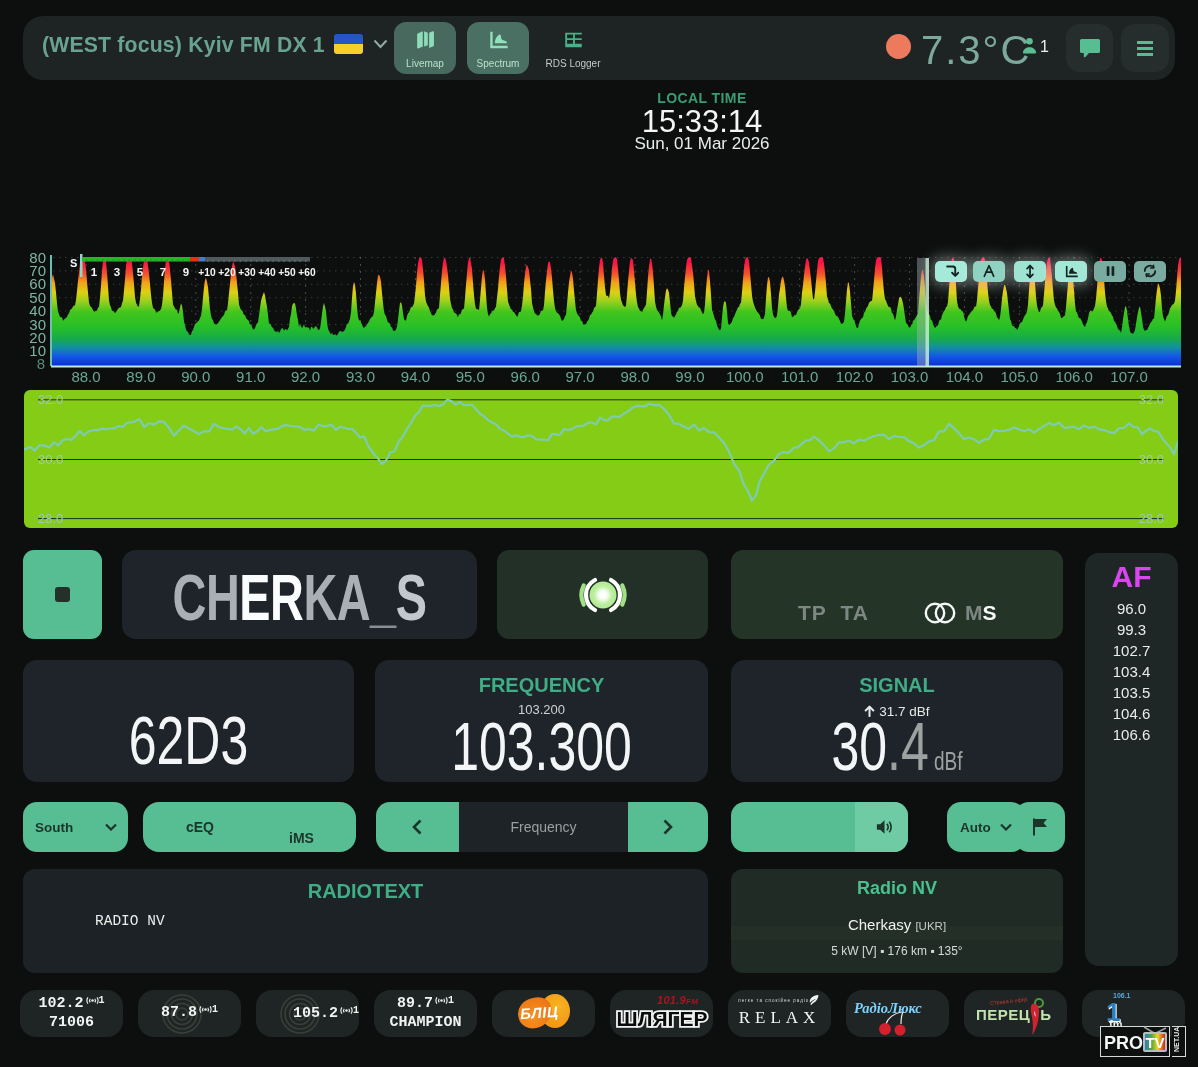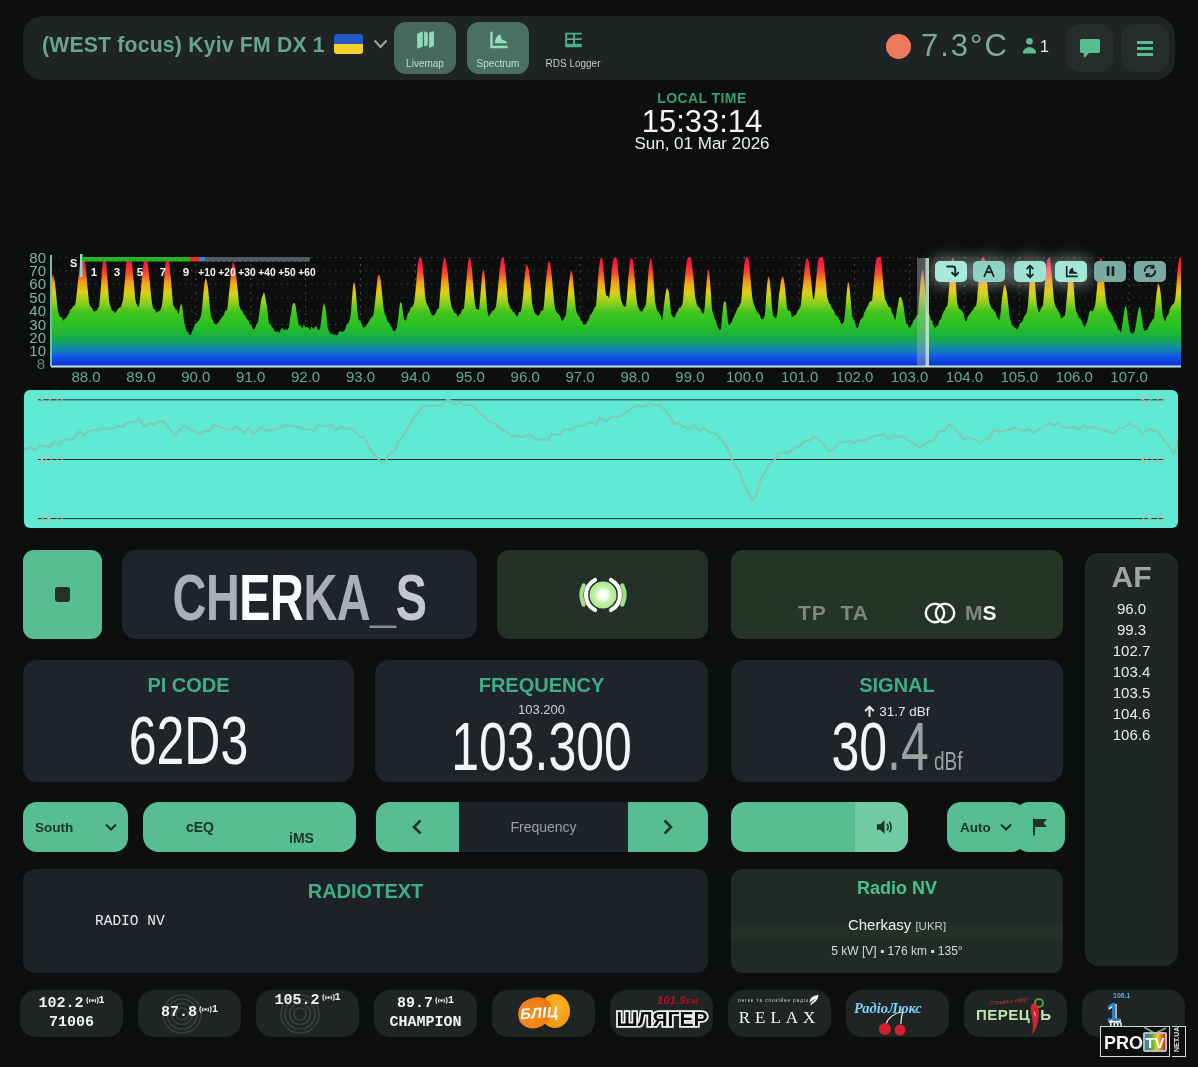--- a/index.html
+++ b/index.html
@@ -8,21 +8,21 @@
 .abs { position:absolute; }
 .hdr { left:23px; top:16px; width:1152px; height:64px; background:#1d2423; border-radius:20px; }
 .title { left:42px; top:33px; font-size:21.2px; font-weight:600; color:#6aa290; letter-spacing:0.2px; }
 .flag { display:inline-block; width:29px; height:20px; border-radius:3px; vertical-align:-2px; margin-left:9px;
   background:linear-gradient(#2357c5 0 50%, #f3d02a 50% 100%); }
 .hbtn { top:22px; width:62px; height:52px; border-radius:12px; background:#48695e; text-align:center; }
 .hbtn .lb { position:absolute; bottom:5px; width:100%; font-size:10px; color:#b5e3cc; }
 .rds .lb { color:#c3cac7; }
 .tico { margin-top:7px; }
 .circ { left:886px; top:34px; width:25px; height:25px; border-radius:50%; background:#ee7a5d; }
-.temp { left:921px; top:28px; font-size:31px; font-weight:100; color:#7ca99b; letter-spacing:2px; }
+.temp { left:921px; top:28px; font-size:40px; font-weight:100; color:#7ca99b; letter-spacing:2px; }
 .usr { left:1021px; top:36px; }
 .usrn { left:1040px; top:38px; color:#e8eceb; font-size:16px; }
 .sqbtn { top:24px; width:48px; height:48px; border-radius:14px; background:#252e2d; }
 .clock-l { left:0; top:90px; width:1404px; text-align:center; font-size:14px; font-weight:700; color:#3a9c73; letter-spacing:0.4px;}
 .clock-t { left:0; top:104px; width:1404px; text-align:center; font-size:31px; color:#f3f6f5; }
 .clock-d { left:0; top:134px; width:1404px; text-align:center; font-size:17px; color:#e9edec; }
 
 .spb { top:261px; width:32px; height:21px; border-radius:5px; text-align:center;
   box-shadow:0 0 14px 4px rgba(235,255,250,0.38); }
 .spb svg { margin-top:3px; }
@@ -236,21 +236,21 @@
     </svg></div>
 <div class="abs spb dim" style="left:1094px;background:#7aaba0;"><svg width="13" height="14" viewBox="0 0 24 24" fill="#15241f">
       <rect x="5" y="3" width="5" height="18" rx="1.5"></rect>
       <rect x="14" y="3" width="5" height="18" rx="1.5"></rect>
     </svg></div>
 <div class="abs spb dim" style="left:1134px;background:#7aaba0;"><svg width="14" height="14" viewBox="0 0 24 24" fill="none" stroke="#15241f" stroke-width="3" stroke-linecap="round">
       <path d="M21 12a9 9 0 0 1-15.5 6.2M3 12a9 9 0 0 1 15.5-6.2"></path>
       <path d="M18 2v5h-5" stroke-width="2.6"></path>
       <path d="M6 22v-5h5" stroke-width="2.6"></path>
     </svg></div>
-<div class="abs" style="left:24px;top:390px;width:1154px;height:138px;background:#5eead4;border-radius:6px;">
+<div class="abs" style="left:24px;top:390px;width:1154px;height:138px;background:#84cc16;border-radius:6px;">
 <svg width="1154" height="138" viewBox="0 0 1154 138" style="position:absolute;left:0;top:0;">
 <line x1="14" y1="9.8" x2="1140" y2="9.8" stroke="#222a2c" stroke-width="1"></line>
 <line x1="14" y1="69.5" x2="1140" y2="69.5" stroke="#222a2c" stroke-width="1"></line>
 <line x1="14" y1="128.6" x2="1140" y2="128.6" stroke="#222a2c" stroke-width="1"></line>
 <path d="M0.0,59.8 L2.7,58.5 L6.4,56.8 L10.8,60.6 L15.6,55.0 L20.6,55.6 L25.5,57.5 L30.0,52.3 L34.3,55.3 L38.6,50.2 L42.9,49.0 L47.1,49.9 L51.4,46.1 L55.7,40.8 L60.0,45.6 L64.4,41.5 L68.9,40.2 L73.4,40.2 L77.8,38.6 L82.2,39.2 L86.2,38.5 L90.0,38.4 L94.7,36.1 L99.0,36.7 L102.8,33.0 L106.5,32.4 L110.0,31.9 L115.4,29.0 L120.2,36.8 L125.0,33.3 L130.2,34.6 L135.4,31.3 L140.0,31.8 L145.3,38.4 L150.0,45.7 L154.7,40.6 L160.0,35.6 L164.6,38.3 L169.8,41.1 L175.0,44.1 L180.0,41.3 L185.0,41.4 L190.0,33.9 L194.8,37.0 L199.6,38.3 L205.0,39.2 L208.6,39.5 L212.4,36.4 L216.4,39.1 L220.6,43.4 L225.0,37.9 L228.9,43.9 L233.1,41.4 L237.5,37.2 L241.9,41.4 L246.1,39.9 L250.0,39.3 L254.4,38.6 L258.6,35.7 L262.6,35.1 L266.4,36.0 L270.0,36.3 L275.4,36.8 L280.2,39.8 L285.0,39.0 L289.8,40.6 L294.6,34.7 L300.0,36.3 L303.7,35.9 L307.6,34.6 L311.8,39.9 L315.9,36.8 L320.0,37.7 L324.0,39.0 L328.1,38.8 L332.1,43.0 L336.1,47.5 L340.0,46.3 L344.7,56.9 L349.2,63.0 L353.6,67.9 L358.0,74.2 L362.2,70.3 L366.4,62.3 L370.6,61.2 L375.0,51.0 L378.8,46.8 L382.8,39.2 L386.9,33.2 L391.0,25.8 L395.0,21.8 L398.9,15.5 L402.8,15.8 L406.6,15.8 L410.7,15.0 L415.0,16.1 L418.9,14.6 L423.1,9.6 L427.5,11.1 L431.9,14.6 L436.1,12.0 L440.0,15.5 L444.3,14.9 L448.4,15.0 L452.2,19.6 L456.1,23.8 L460.0,26.2 L464.0,30.1 L468.0,32.5 L472.0,34.3 L476.0,38.8 L480.0,40.6 L484.0,43.7 L488.0,46.6 L492.0,45.4 L496.0,46.9 L500.0,46.8 L504.0,45.4 L508.0,46.0 L512.0,49.2 L516.0,49.6 L520.0,49.5 L524.0,50.5 L528.0,43.9 L532.0,44.4 L536.0,44.8 L540.0,39.2 L544.0,40.0 L548.0,39.1 L552.0,36.6 L556.0,35.8 L560.0,35.6 L564.0,32.7 L568.0,32.7 L572.0,34.5 L576.0,27.6 L580.0,30.1 L583.9,30.3 L587.8,26.6 L591.6,26.5 L595.7,26.9 L600.0,23.5 L604.0,21.4 L608.3,17.9 L612.8,15.8 L617.2,16.2 L621.4,16.4 L625.0,13.7 L630.7,15.2 L635.4,14.9 L640.0,19.0 L645.0,24.8 L650.0,33.5 L655.0,33.7 L660.0,36.8 L665.0,38.7 L670.0,34.5 L675.0,40.4 L680.0,38.0 L685.0,42.2 L690.0,42.3 L695.0,47.5 L700.0,52.8 L705.1,61.9 L710.1,74.0 L715.0,80.2 L719.5,93.8 L723.8,100.9 L728.0,110.5 L732.0,105.3 L735.8,90.9 L740.0,83.9 L744.8,74.8 L749.9,70.6 L755.0,63.8 L759.8,62.0 L764.6,62.8 L770.0,57.6 L773.8,57.4 L777.9,53.6 L782.1,50.5 L786.2,50.1 L790.0,46.5 L795.4,50.7 L800.2,55.4 L805.0,61.4 L810.0,58.4 L815.0,52.4 L820.0,52.1 L825.0,50.7 L830.0,53.3 L835.0,49.6 L840.0,50.7 L845.0,48.2 L850.0,46.0 L855.0,45.0 L860.0,44.7 L865.0,49.3 L870.0,45.8 L875.0,47.0 L880.0,47.2 L885.0,51.0 L890.0,53.4 L895.0,57.6 L900.0,55.2 L905.0,51.3 L910.0,50.2 L915.0,41.4 L920.0,41.3 L925.0,33.9 L930.0,38.2 L935.0,43.3 L940.0,48.9 L945.0,47.5 L950.0,49.2 L955.0,52.9 L960.0,49.7 L965.0,48.8 L970.0,39.6 L975.0,41.3 L980.0,40.9 L985.0,39.8 L990.0,37.4 L995.0,39.3 L1000.0,41.3 L1005.0,39.4 L1010.0,42.6 L1015.0,39.1 L1020.0,36.1 L1025.0,32.8 L1030.0,35.2 L1035.0,32.6 L1040.0,37.8 L1045.0,37.3 L1050.0,36.6 L1055.0,39.3 L1060.0,35.4 L1065.0,38.0 L1070.0,36.6 L1075.0,39.4 L1080.0,39.9 L1085.0,42.2 L1090.0,43.1 L1095.1,38.0 L1100.1,37.8 L1105.0,33.4 L1109.5,37.0 L1113.8,37.3 L1118.0,44.3 L1122.1,40.7 L1126.0,38.3 L1130.0,41.1 L1134.1,41.7 L1138.3,48.2 L1142.0,52.7 L1146.2,57.6 L1150.0,64.3 L1154.5,50.1 L1158.0,42.6" fill="none" stroke="#7ecbb4" stroke-width="2.2" stroke-linejoin="round"></path>
 <text x="14" y="14" font-size="13" fill="#9fc8ba">32.0</text>
 <text x="14" y="73.5" font-size="13" fill="#9fc8ba">30.0</text>
 <text x="14" y="132.6" font-size="13" fill="#9fc8ba">28.0</text>
 <text x="1140" y="14" font-size="13" text-anchor="end" fill="#9fc8ba">32.0</text>
 <text x="1140" y="73.5" font-size="13" text-anchor="end" fill="#9fc8ba">30.0</text>
@@ -284,26 +284,25 @@
 <div class="abs gpanel" style="left:731px;top:550px;width:332px;height:89px;background:#243528;">
  <div class="abs" style="top:600px;"></div>
  <div class="abs" style="left:67px;top:51px;font-size:21px;font-weight:700;color:#7d8784;letter-spacing:1px;">TP&nbsp;&nbsp;TA</div>
  <svg class="abs" style="left:192px;top:52px;" width="34" height="22" viewBox="0 0 34 22" fill="none" stroke="#f5f8f7" stroke-width="2.4">
       <circle cx="12" cy="11" r="9.2"></circle>
       <circle cx="22" cy="11" r="9.2"></circle>
     </svg>
  <div class="abs" style="left:234px;top:51px;font-size:21px;font-weight:700;color:#7d8784;">M<span style="color:#fbfdfc;">S</span></div>
 </div>
 <div class="abs" style="left:1085px;top:553px;width:93px;height:413px;background:#1f2626;border-radius:14px;">
- <div class="abs ptitle" style="top:7px;font-size:30px;color:#a3a3a3;">AF</div>
+ <div class="abs ptitle" style="top:7px;font-size:30px;color:#d946ef;">AF</div>
  <div class="abs" style="top:45px;width:100%;text-align:center;font-size:15px;color:#e9edec;line-height:21px;">96.0<br>99.3<br>102.7<br>103.4<br>103.5<br>104.6<br>106.6</div>
 </div>
 
 <div class="abs panel" style="left:23px;top:660px;width:331px;height:122px;">
- <div class="abs ptitle" style="top:14px;font-size:20px;">PI CODE</div>
  <div class="abs" style="top:52px;width:100%;text-align:center;font-size:50px;color:#f3f5f7;transform:scaleY(1.36);">62D3</div>
 </div>
 <div class="abs panel" style="left:375px;top:660px;width:333px;height:122px;">
  <div class="abs ptitle" style="top:14px;font-size:20px;">FREQUENCY</div>
  <div class="abs" style="top:42px;width:100%;text-align:center;font-size:13px;color:#ccd2d0;">103.200</div>
  <div class="abs" style="top:58px;width:100%;text-align:center;font-size:50px;color:#f3f5f7;transform:scaleY(1.36);">103.300</div>
 </div>
 <div class="abs panel" style="left:731px;top:660px;width:332px;height:122px;">
  <div class="abs ptitle" style="top:14px;font-size:20px;">SIGNAL</div>
  <div class="abs" style="top:44px;width:100%;text-align:center;font-size:13.5px;color:#e6eae9;"><svg width="11" height="12" viewBox="0 0 12 13" style="vertical-align:-1px;" fill="none" stroke="#e6eae9" stroke-width="2.2" stroke-linecap="round" stroke-linejoin="round">
@@ -394,21 +393,21 @@
         <circle cx="7" cy="5" r="1.4" fill="#e8ecea"></circle>
       </svg><span style="font-size:10px;vertical-align:4px;">1</span></div>
 </div>
 <div class="abs preset" style="left:256px;">
  <svg class="abs" style="left:24px;top:4px;opacity:0.35;" width="40" height="40" viewBox="0 0 40 40" fill="none" stroke="#6b6f5e" stroke-width="1.6">
       <circle cx="20" cy="20" r="6"></circle>
       <circle cx="20" cy="20" r="10.5"></circle>
       <circle cx="20" cy="20" r="15"></circle>
       <circle cx="20" cy="20" r="19"></circle>
     </svg>
- <div class="abs pstx" style="top:2px;">105.2<svg width="13" height="11" viewBox="0 0 14 12" style="margin-left:2px;">
+ <div class="abs pstx" style="top:15px;text-align:right;">105.2<svg width="13" height="11" viewBox="0 0 14 12" style="margin-left:2px;">
         <g stroke="#e8ecea" stroke-width="1.3" fill="none">
           <path d="M2 1.5a6.5 6.5 0 0 0 0 7"></path>
           <path d="M12 1.5a6.5 6.5 0 0 1 0 7"></path>
           <path d="M4.5 3a3.2 3.2 0 0 0 0 4"></path>
           <path d="M9.5 3a3.2 3.2 0 0 1 0 4"></path>
         </g>
         <circle cx="7" cy="5" r="1.4" fill="#e8ecea"></circle>
       </svg><span style="font-size:10px;vertical-align:4px;">1</span></div>
 </div>
 <div class="abs preset" style="left:374px;">

